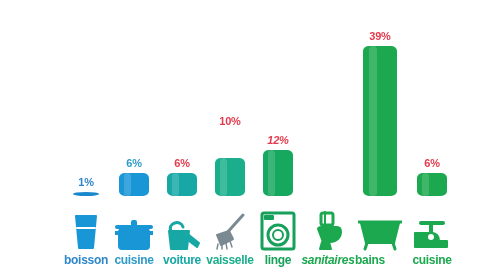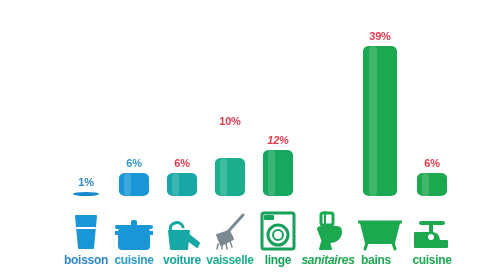--- a/index.html
+++ b/index.html
@@ -179,17 +179,17 @@
       </div>
     </div>
 
   <div id="cats">
       <div class="cat" style="left: -4px; width: 60px; color: rgb(46, 134, 200);">boisson</div>
       <div class="cat" style="left: 44px; width: 60px; color: rgb(46, 155, 200);">cuisine</div>
       <div class="cat" style="left: 92px; width: 60px; color: rgb(23, 168, 166);">voiture</div>
       <div class="cat" style="left: 188px; width: 60px; color: rgb(23, 160, 90);">linge</div>
       <div class="cat" style="left: 140px; width: 60px; color: rgb(27, 174, 140);">vaisselle</div>
       <div class="cat" style="left: 238px; width: 60px; color: rgb(27, 168, 78); font-style: italic;">sanitaires</div>
-      <div class="cat" style="left: 286px; width: 60px; color: rgb(27, 168, 78);">bains</div>
+      <div class="cat" style="left: 280px; width: 60px; color: rgb(27, 168, 78);">bains</div>
       <div class="cat" style="left: 342px; width: 60px; color: rgb(27, 168, 78);">cuisine</div>
     </div>
 
 </div>
 
 </body></html>

